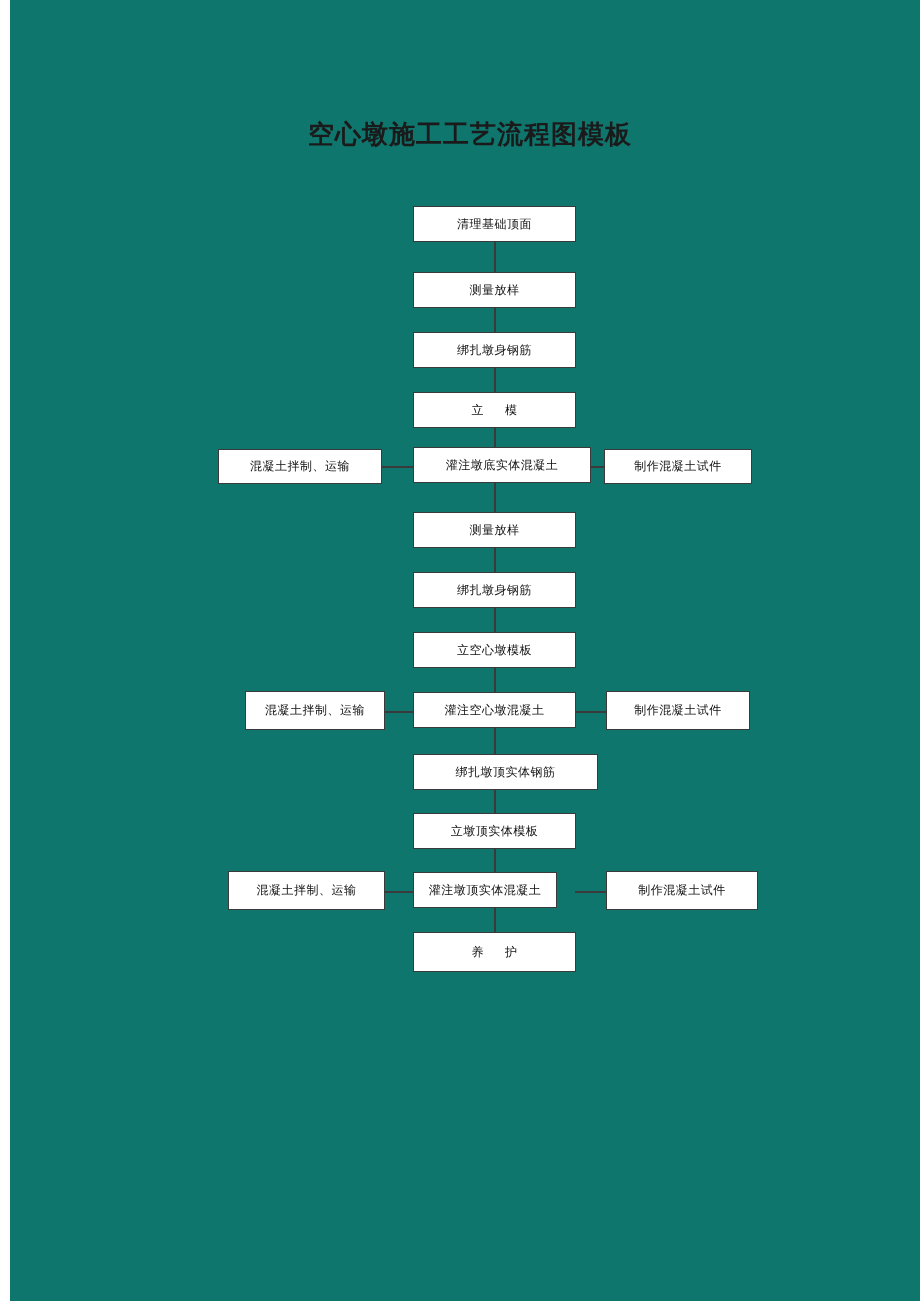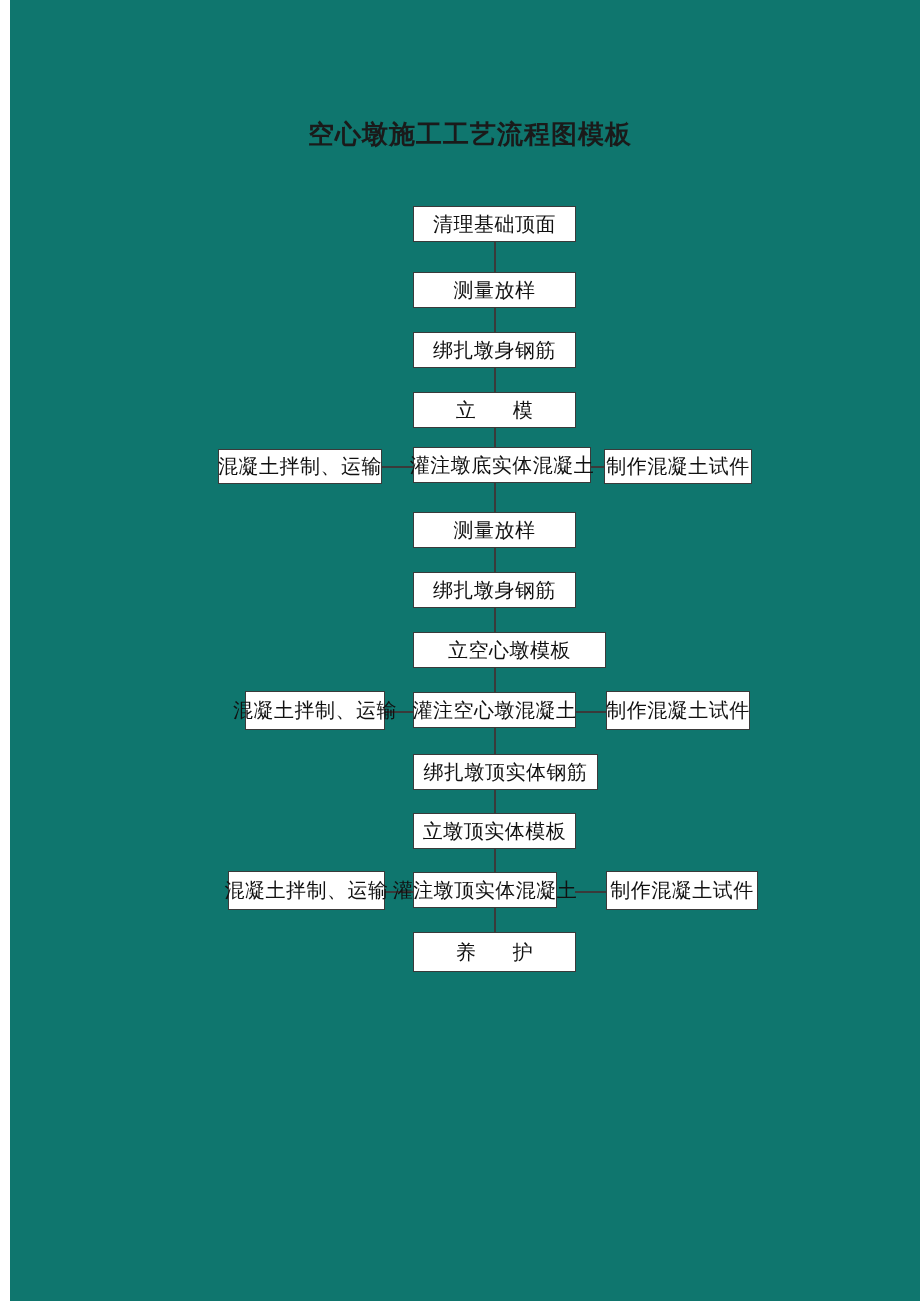--- a/index.html
+++ b/index.html
@@ -39,25 +39,25 @@
   }
 
   .node {
     position: absolute;
     box-sizing: border-box;
     border: 1.6px solid #3a3a3a;
     background: #ffffff;
     display: flex;
     align-items: center;
     justify-content: center;
-    font-size: 20px;
+    font-size: 12px;
     color: #111111;
     letter-spacing: 0.5px;
     white-space: nowrap;
-    font-family: Liberation Sans, sans-serif;
+    font-family: Liberation Serif, serif;
     z-index: 3;
   }
 
   .node.spaced {
     letter-spacing: 0.5px;
   }
 
   .vline {
     position: absolute;
     width: 1.8px;
@@ -122,21 +122,21 @@
   </div>
 
   <div class="node" style="left:403px; top:512px; width:163px; height:36px;">
     <span>测量放样</span>
   </div>
 
   <div class="node" style="left:403px; top:572px; width:163px; height:36px;">
     <span>绑扎墩身钢筋</span>
   </div>
 
-  <div class="node" style="left:403px; top:632px; width:193px; height:36px;">
+  <div class="node" style="left:403px; top:632px; width:163px; height:36px;">
     <span>立空心墩模板</span>
   </div>
 
   <div class="node" style="left:403px; top:692px; width:163px; height:36px;">
     <span>灌注空心墩混凝土</span>
   </div>
 
   <div class="node" style="left:403px; top:754px; width:185px; height:36px;">
     <span>绑扎墩顶实体钢筋</span>
   </div>

